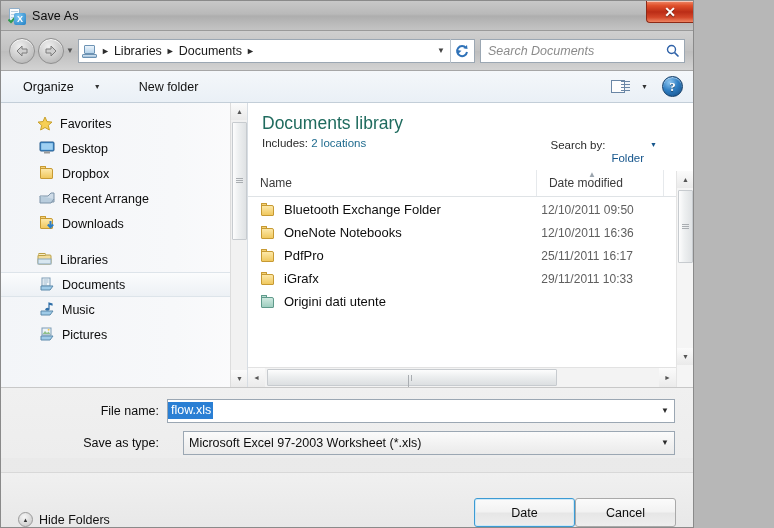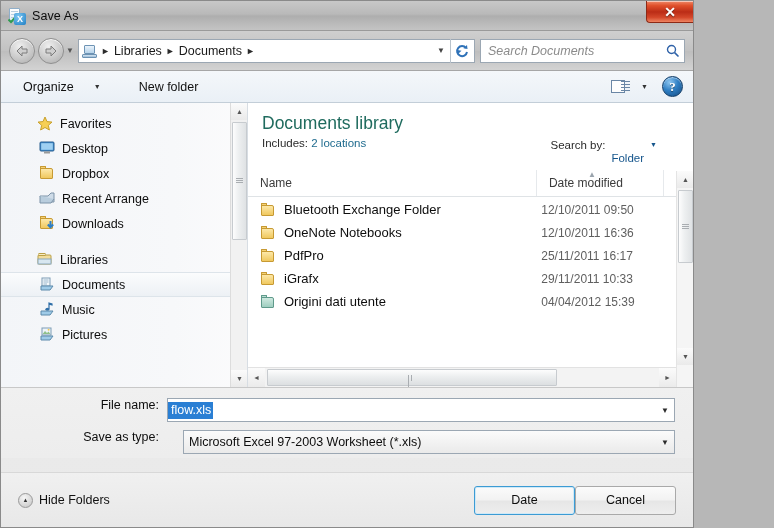--- a/index.html
+++ b/index.html
@@ -303,21 +303,21 @@
   .fp-sb-v {
     position: absolute; right: 0; top: 68px; bottom: 0; width: 17px;
     background: #f5f5f5; border-left: 1px solid #e4e4e4;
   }
 
   
   .form {
     height: 70px; padding: 10px 18px 0 18px;
     background: linear-gradient(#f0f0f0,#ededed);
   }
-  .formrow { display: flex; height: 25px; margin-bottom: 7px; }
+  .formrow { display: flex; align-items: center; height: 25px; margin-bottom: 7px; }
   .flabel {
     width: 148px; text-align: right; padding-right: 8px;
     font-size: 12.5px; color: #0d0d0d; flex: 0 0 auto;
   }
   .combo {
     flex: 1 1 auto; height: 24px; position: relative; display: flex; align-items: center;
   }
   .combo.input-like { background: #fff; border: 1px solid #9ba7b3; }
   .combo.select-like {
     background: linear-gradient(#fbfbfb,#eaeaea); border: 1px solid #9ba7b3; margin-left: 16px;
@@ -332,21 +332,21 @@
     position: absolute; right: 0; top: 0; bottom: 0; width: 18px;
     display: flex; align-items: center; justify-content: center;
     font-size: 8px; color: #2b2b2b; cursor: pointer;
   }
 
   
   .footer {
     position: absolute; left: 0; right: 0; bottom: 0; height: 55px;
     background: linear-gradient(#f0f0f0,#e8e8e8);
     border-top: 1px solid #d8d8d8;
-    display: flex; align-items: center; padding: 0 17px;
+    display: flex; align-items: flex-end; padding: 0 17px;
   }
   .hide-folders {
     display: flex; align-items: center; gap: 6px; cursor: pointer;
     font-size: 12.5px; color: #111;
   }
   .hf-ico {
     width: 15px; height: 15px; border-radius: 50%;
     background: radial-gradient(circle at 40% 30%, #f6f6f6, #d3d3d3 70%, #bdbdbd);
     border: 1px solid #9a9a9a;
     display: flex; align-items: center; justify-content: center;
@@ -655,21 +655,20 @@
         <div class="frow">
           <span class="fname">
             <span class="ficon">
               <span class="fico teal">
                   <span class="tab"></span>
                   <span class="back"></span>
                 </span>
             </span>
             <span>Origini dati utente</span>
           </span>
-          <span class="fdate">04/04/2012 15:39</span>
         </div>
 
       </div>
 
       <div class="sb-h">
         <div class="sbh-arrow l">◄</div>
         <div class="sbh-thumb" style="left:19px;width:290px;">
           <span class="sbh-grip">
               <i></i>
               <i></i>

